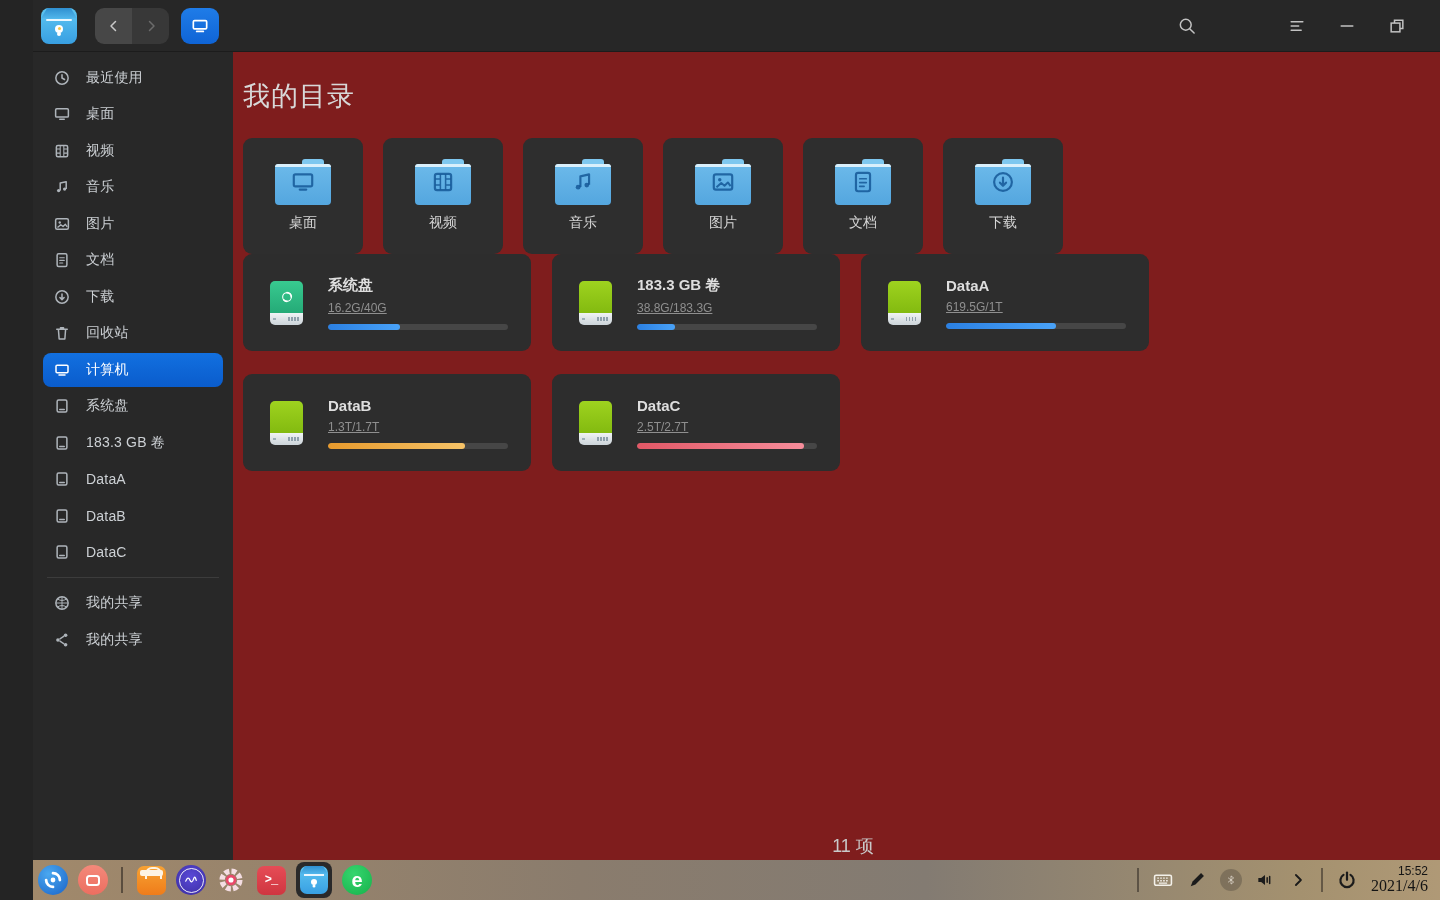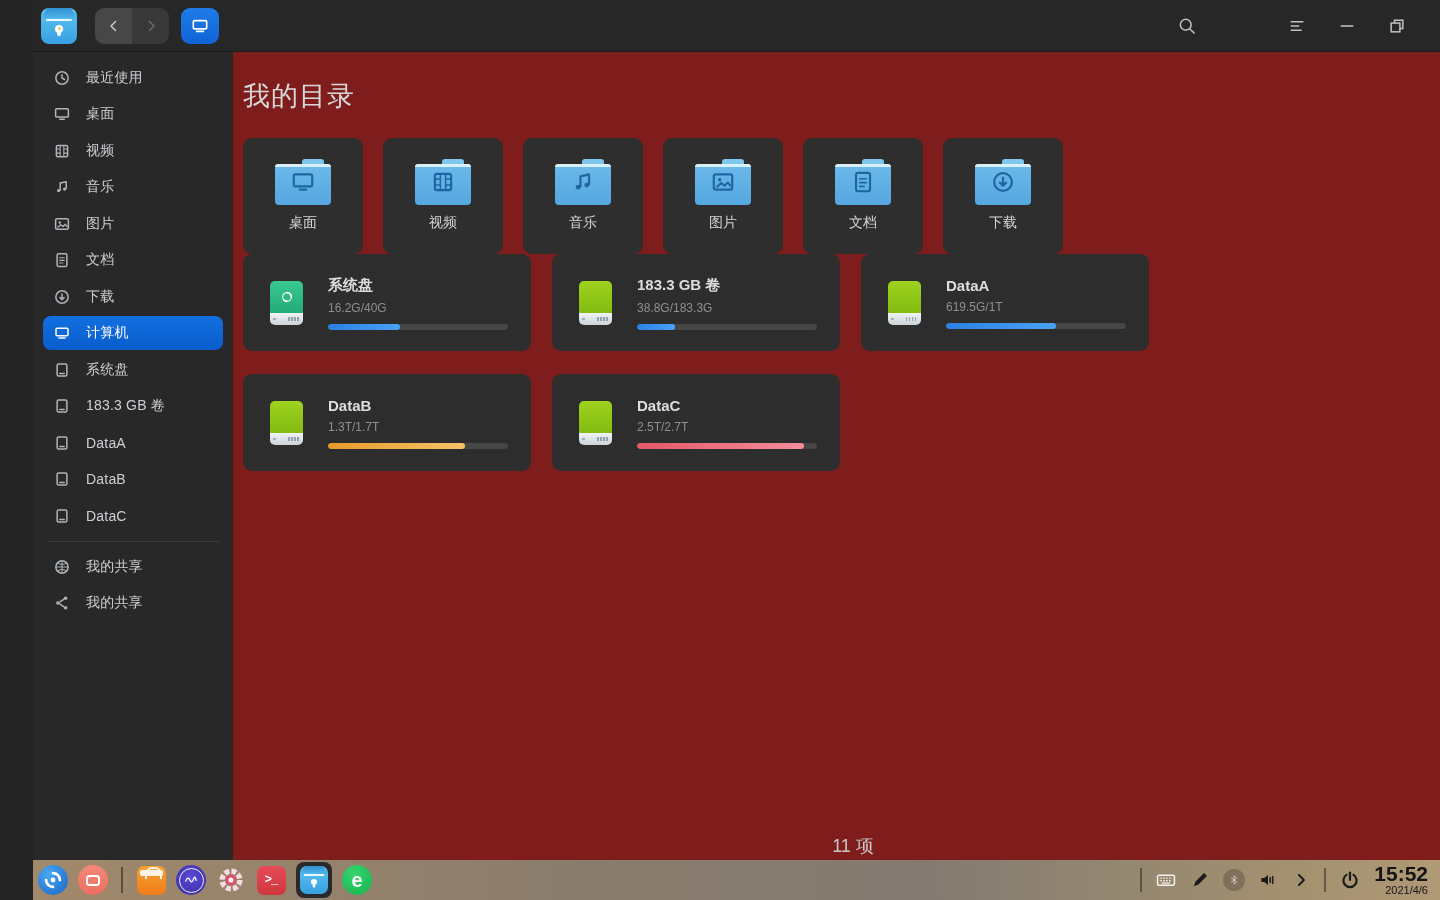--- a/index.html
+++ b/index.html
@@ -71,21 +71,21 @@
   .disk-ico { width:33px; height:44px; border-radius:5px; overflow:hidden; display:flex; flex-direction:column; flex:0 0 33px; }
   .disk-ico .dtop { flex:1; background:linear-gradient(180deg,#9ed31f,#83ba10); position:relative;
                     display:flex; align-items:center; justify-content:center; color:#fff; }
   .disk-ico.system .dtop { background:linear-gradient(180deg,#38ca90,#25aa77); }
   .disk-ico .dbot { height:12px; background:linear-gradient(180deg,#f0f3f5,#ccd4d9); position:relative; }
   .disk-ico .dbot::before { content:""; position:absolute; right:3px; top:4px; width:12px; height:4px;
       background:repeating-linear-gradient(90deg,#8fa0ab 0 1.5px,transparent 1.5px 3px); }
   .disk-ico .dbot::after { content:""; position:absolute; left:3px; top:5px; width:3px; height:2px; background:#9fb0b9; }
   .disk-info { margin-left:25px; }
   .disk-name { font-size:15px; font-weight:700; color:#dedede; }
-  .disk-usage { font-size:12px; color:#8f8f8f; margin-top:6px; }
+  .disk-usage { font-size:12px; color:#8f8f8f; margin-top:6px;text-decoration:underline; }
   .progress-track { width:180px; height:6px; border-radius:3px; background:#464646; margin-top:9px; overflow:hidden; }
   .progress-fill { height:100%; border-radius:3px; }
   .progress-fill.blue   { background:linear-gradient(90deg,#2b80e2,#49a2f8); }
   .progress-fill.orange { background:linear-gradient(90deg,#e79a2d,#f6c367); }
   .progress-fill.red    { background:linear-gradient(90deg,#e25866,#f78d9b); }
 
   .statusbar { position:absolute; left:0; right:0; bottom:2px; text-align:center; }
   .statusbar span { font-size:18px; color:#c9c9c9; }
 
   
@@ -124,22 +124,22 @@
                    background:#fff; box-shadow:0 4px 0 -1.5px #fff; }
 
   .dock-right { display:flex; align-items:center; gap:13px; padding-right:10px; height:100%; }
   .tray-item { display:flex; align-items:center; justify-content:center; cursor:pointer; }
   .tray-divider { width:2px; height:24px; background:rgba(35,30,25,.5); }
   .c-white { color:#f4f1ea; }
   .c-dark  { color:#1b1b1b; }
   .bt-wrap { width:22px; height:22px; border-radius:50%; background:rgba(70,62,54,.35);
              display:flex; align-items:center; justify-content:center; color:rgba(240,234,224,.65); }
   .clock { text-align:right; color:#141414; cursor:pointer; line-height:1.05; }
-  .clock .time { font-size:21px; font-weight:700; }
-  .clock .date { font-size:11px; font-weight:500; }
+  .clock .time { font-size:12px; font-weight:400; }
+  .clock .date { font-size:16px; font-weight:500;font-family:Liberation Serif, serif; }
   .bell { color:#151515; display:flex; align-items:center; cursor:pointer; }
   svg { display:block; }
 </style>
 </head>
 <body>
 
 <div class="screen">
   <div class="window">
 
     <header class="titlebar">
@@ -274,20 +274,29 @@
           </div>
           <div class="side-item">
             <span class="side-ico">
               <svg viewBox="0 0 24 24" width="18" height="18" aria-hidden="true">
                 <circle cx="12" cy="12" r="8.2" fill="none" stroke="currentColor" stroke-width="2"></circle>
                 <path d="M12 8v7M9.2 12.6l2.8 2.9 2.8-2.9" fill="none" stroke="currentColor" stroke-width="2" stroke-linecap="round" stroke-linejoin="round"></path>
               </svg>
             </span>
             <span class="side-label">下载</span>
           </div>
+          <div class="side-item">
+            <span class="side-ico">
+              <svg viewBox="0 0 24 24" width="18" height="18" aria-hidden="true">
+                <path d="M5 7h14M10 7V5h4v2" fill="none" stroke="currentColor" stroke-width="2" stroke-linecap="round" stroke-linejoin="round"></path>
+                <path d="M7.2 7l1 13h7.6l1-13" fill="none" stroke="currentColor" stroke-width="2" stroke-linejoin="round"></path>
+              </svg>
+            </span>
+            <span class="side-label">回收站</span>
+          </div>
           <div class="side-item selected">
             <span class="side-ico">
               <svg viewBox="0 0 24 24" width="18" height="18" aria-hidden="true">
                 <rect x="4" y="5.5" width="16" height="10" rx="1.5" fill="none" stroke="currentColor" stroke-width="2"></rect>
                 <path d="M8 18.5h8" stroke="currentColor" stroke-width="2" stroke-linecap="round"></path>
               </svg>
             </span>
             <span class="side-label">计算机</span>
           </div>
           <div class="side-item">

